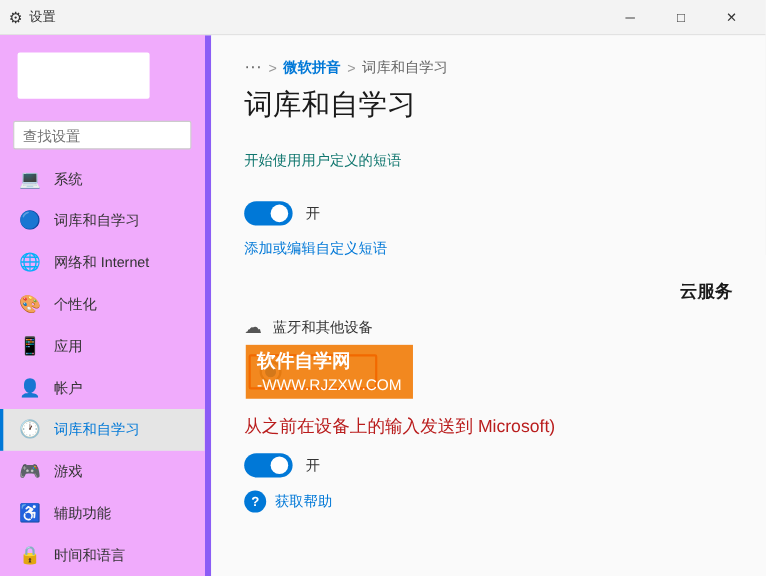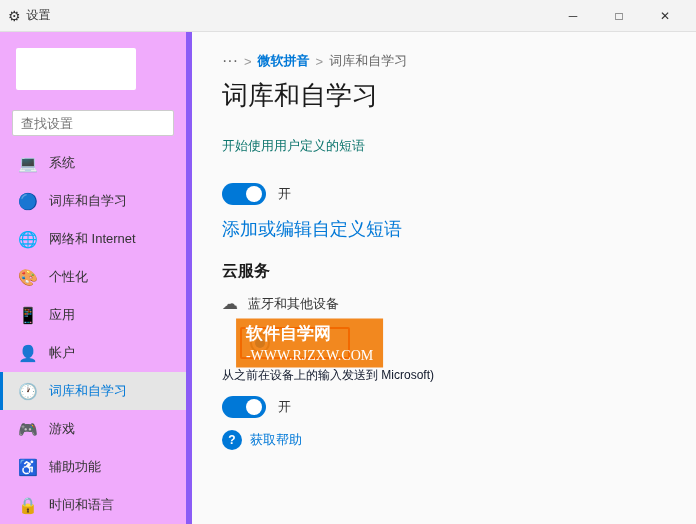--- a/index.html
+++ b/index.html
@@ -186,32 +186,33 @@
       background: white;
       transition: left 0.2s;
     }
     .toggle-label {
       font-size: 13px;
       color: #333;
     }
 
     .link-text {
       color: #0078d7;
-      font-size: 18px;
+      font-size: 13px;
       cursor: pointer;
       text-decoration: none;
       margin-bottom: 20px;
       display: block;
     }
 
     .section-heading {
       font-size: 16px;
       font-weight: 600;
       color: #1a1a1a;
       margin: 20px 0 12px 0;
+      text-align: right;
     }
 
     .cloud-item {
       display: flex;
       align-items: center;
       gap: 10px;
       font-size: 13px;
       color: #333;
       margin-bottom: 6px;
     }
@@ -245,23 +246,23 @@
       border: 2px solid red;
       display: inline-flex;
       align-items: center;
       padding: 4px 8px;
       border-radius: 2px;
       margin: 4px 0;
       position: relative;
     }
 
     .description-text {
-      font-size: 12px;
-      color: #0f172a;
-      margin-top: 0;
+      font-size: 16px;
+      color: #b91c1c;
+      margin-top: 16px;
       margin-bottom: 12px;
       line-height: 1.4;
     }
 
     .help-row {
       display: flex;
       align-items: center;
       gap: 8px;
       color: #0078d7;
       font-size: 13px;
@@ -382,21 +383,21 @@
 
     <div class="section-heading">云服务</div>
 
     <div class="cloud-section">
       <div class="cloud-item">
         <span class="cloud-icon">☁</span>
         <span>蓝牙和其他设备</span>
       </div>
 
       
-      <div style="position:relative; display:inline-block; margin: 4px 18px; font-family: Liberation Serif, serif;">
+      <div style="position:relative; display:inline-block; margin: 4px 4px;">
         <div class="red-box">
           <div class="radio-outer">
             <div class="radio-inner"></div>
           </div>
           <span style="margin-left:8px; font-size:13px; color:#333;">&nbsp;&nbsp;&nbsp;&nbsp;&nbsp;&nbsp;&nbsp;&nbsp;&nbsp;&nbsp;&nbsp;&nbsp;&nbsp;&nbsp;&nbsp;&nbsp;&nbsp;&nbsp;&nbsp;</span>
         </div>
         
         <div style="
           position: absolute;
           top: 50%;

